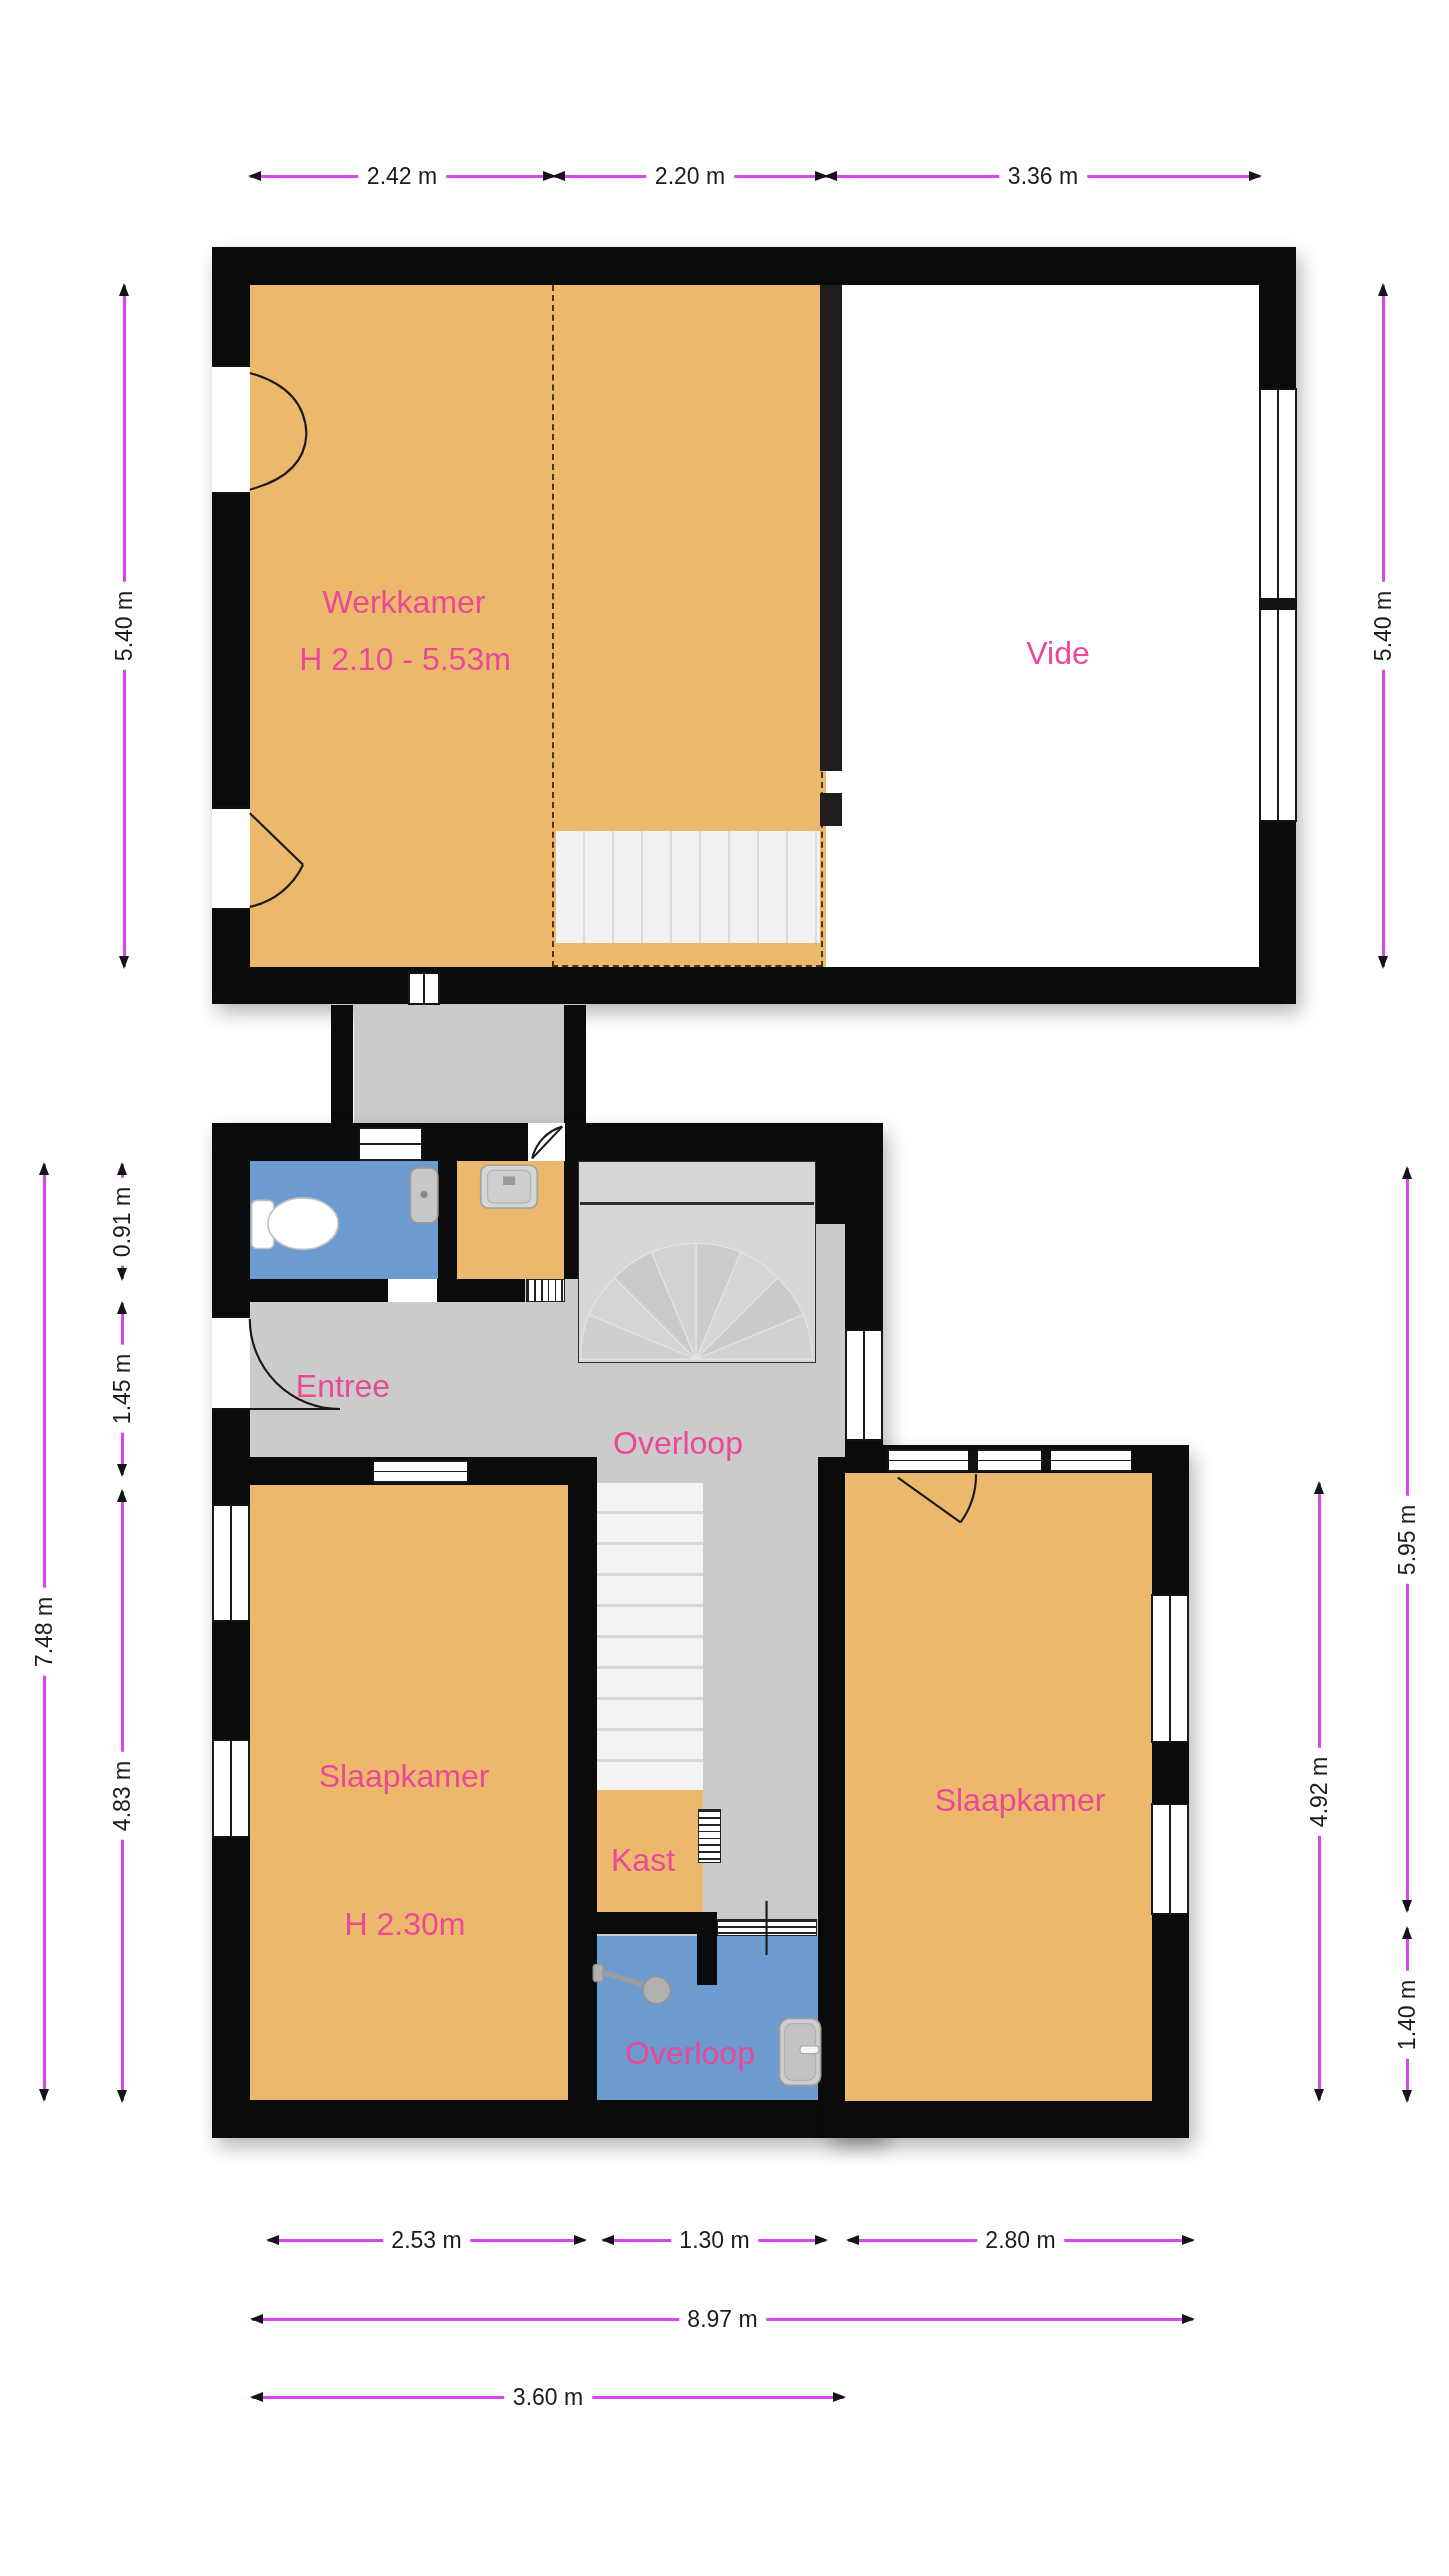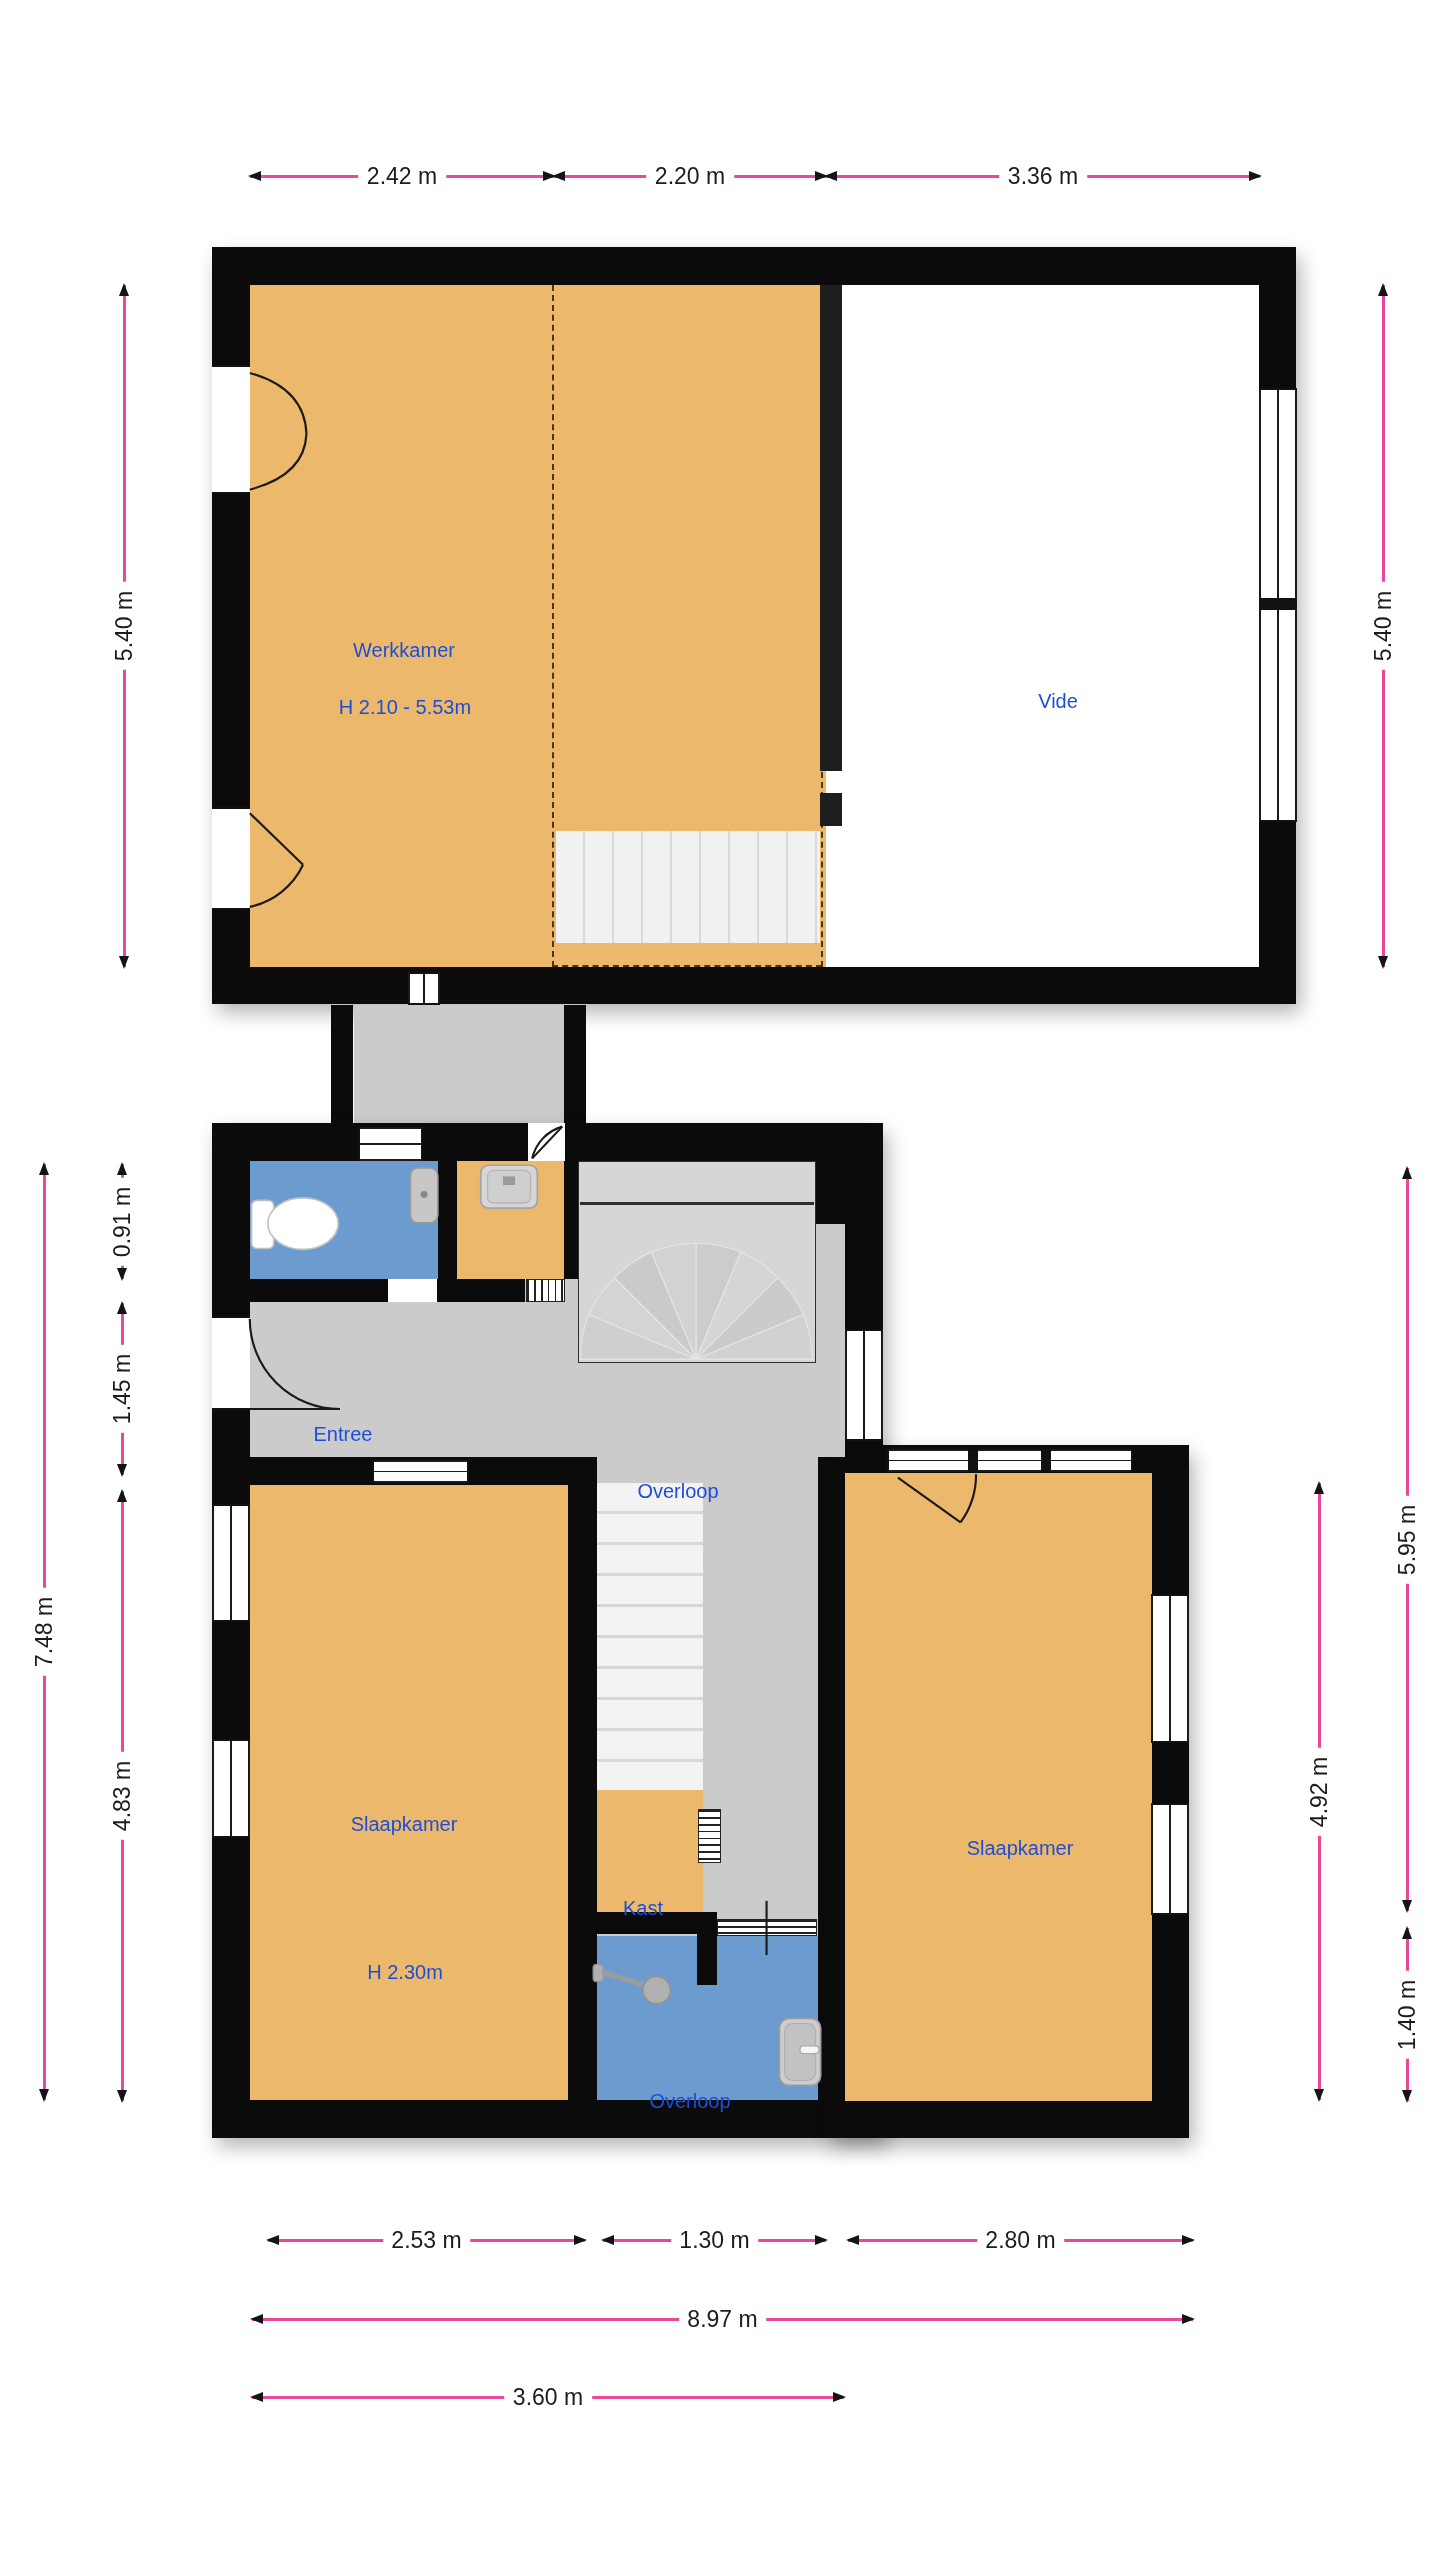--- a/index.html
+++ b/index.html
@@ -17,22 +17,22 @@
   .dashV{position:absolute;width:0;border-left:2.6px dashed #4a341c;}
   .dashH{position:absolute;height:0;border-top:2.6px dashed #4a341c;}
   .winV{position:absolute;background:linear-gradient(to right,#1a1a1a 0 1.7px,#fff 1.7px calc(50% - 0.9px),#1a1a1a calc(50% - 0.9px) calc(50% + 0.9px),#fff calc(50% + 0.9px) calc(100% - 1.7px),#1a1a1a calc(100% - 1.7px) 100%);
         border-top:2.6px solid #111;border-bottom:2.6px solid #111;box-sizing:border-box;}
   .winH{position:absolute;background:linear-gradient(to bottom,#1a1a1a 0 1.7px,#fff 1.7px calc(50% - 0.9px),#1a1a1a calc(50% - 0.9px) calc(50% + 0.9px),#fff calc(50% + 0.9px) calc(100% - 1.7px),#1a1a1a calc(100% - 1.7px) 100%);
         border-left:2.6px solid #111;border-right:2.6px solid #111;box-sizing:border-box;}
   .opening{position:absolute;background:#fff;border-top:2.6px solid #111;border-bottom:2.6px solid #111;box-sizing:border-box;}
   .louverH{position:absolute;background:repeating-linear-gradient(90deg,#222 0 1.7px,#fff 1.7px 6.9px);border:1.7px solid #222;box-sizing:border-box;}
   .louverV{position:absolute;background:repeating-linear-gradient(180deg,#222 0 1.7px,#fff 1.7px 6.9px);border:1.7px solid #222;box-sizing:border-box;}
   .slider{position:absolute;background:repeating-linear-gradient(180deg,#222 0 1.7px,#fff 1.7px 6px);border:0.9px solid #222;box-sizing:border-box;}
-  .lbl{position:absolute;transform:translate(-50%,-50%);font-size:20px;white-space:nowrap;color:#1d4ed8;margin-top:48px;}
-  .dim{position:absolute;background:#ec4899;}
+  .lbl{position:absolute;transform:translate(-50%,-50%);font-size:32px;white-space:nowrap;color:#ec4899;}
+  .dim{position:absolute;background:#d946ef;}
   .dim.h{height:2.6px;}
   .dim.v{width:2.6px;}
   .dim .lab{position:absolute;left:50%;top:50%;transform:translate(-50%,-50%);background:#fff;
             padding:1.7px 8.6px;font-size:23px;white-space:nowrap;}
   .dim.v .lab{transform:translate(-50%,-50%) rotate(-90deg);}
   .ar{position:absolute;width:0;height:0;border-style:solid;}
   .dim.h .aL{left:-1.7px;top:50%;transform:translateY(-50%);border-width:5.2px 13.7px 5.2px 0;border-color:transparent #141414 transparent transparent;}
   .dim.h .aR{right:-1.7px;top:50%;transform:translateY(-50%);border-width:5.2px 0 5.2px 13.7px;border-color:transparent transparent transparent #141414;}
   .dim.v .aT{top:-1.7px;left:50%;transform:translateX(-50%);border-width:0 5.2px 13.7px 5.2px;border-color:transparent transparent #141414 transparent;}
   .dim.v .aB{bottom:-1.7px;left:50%;transform:translateX(-50%);border-width:13.7px 5.2px 0 5.2px;border-color:#141414 transparent transparent transparent;}

